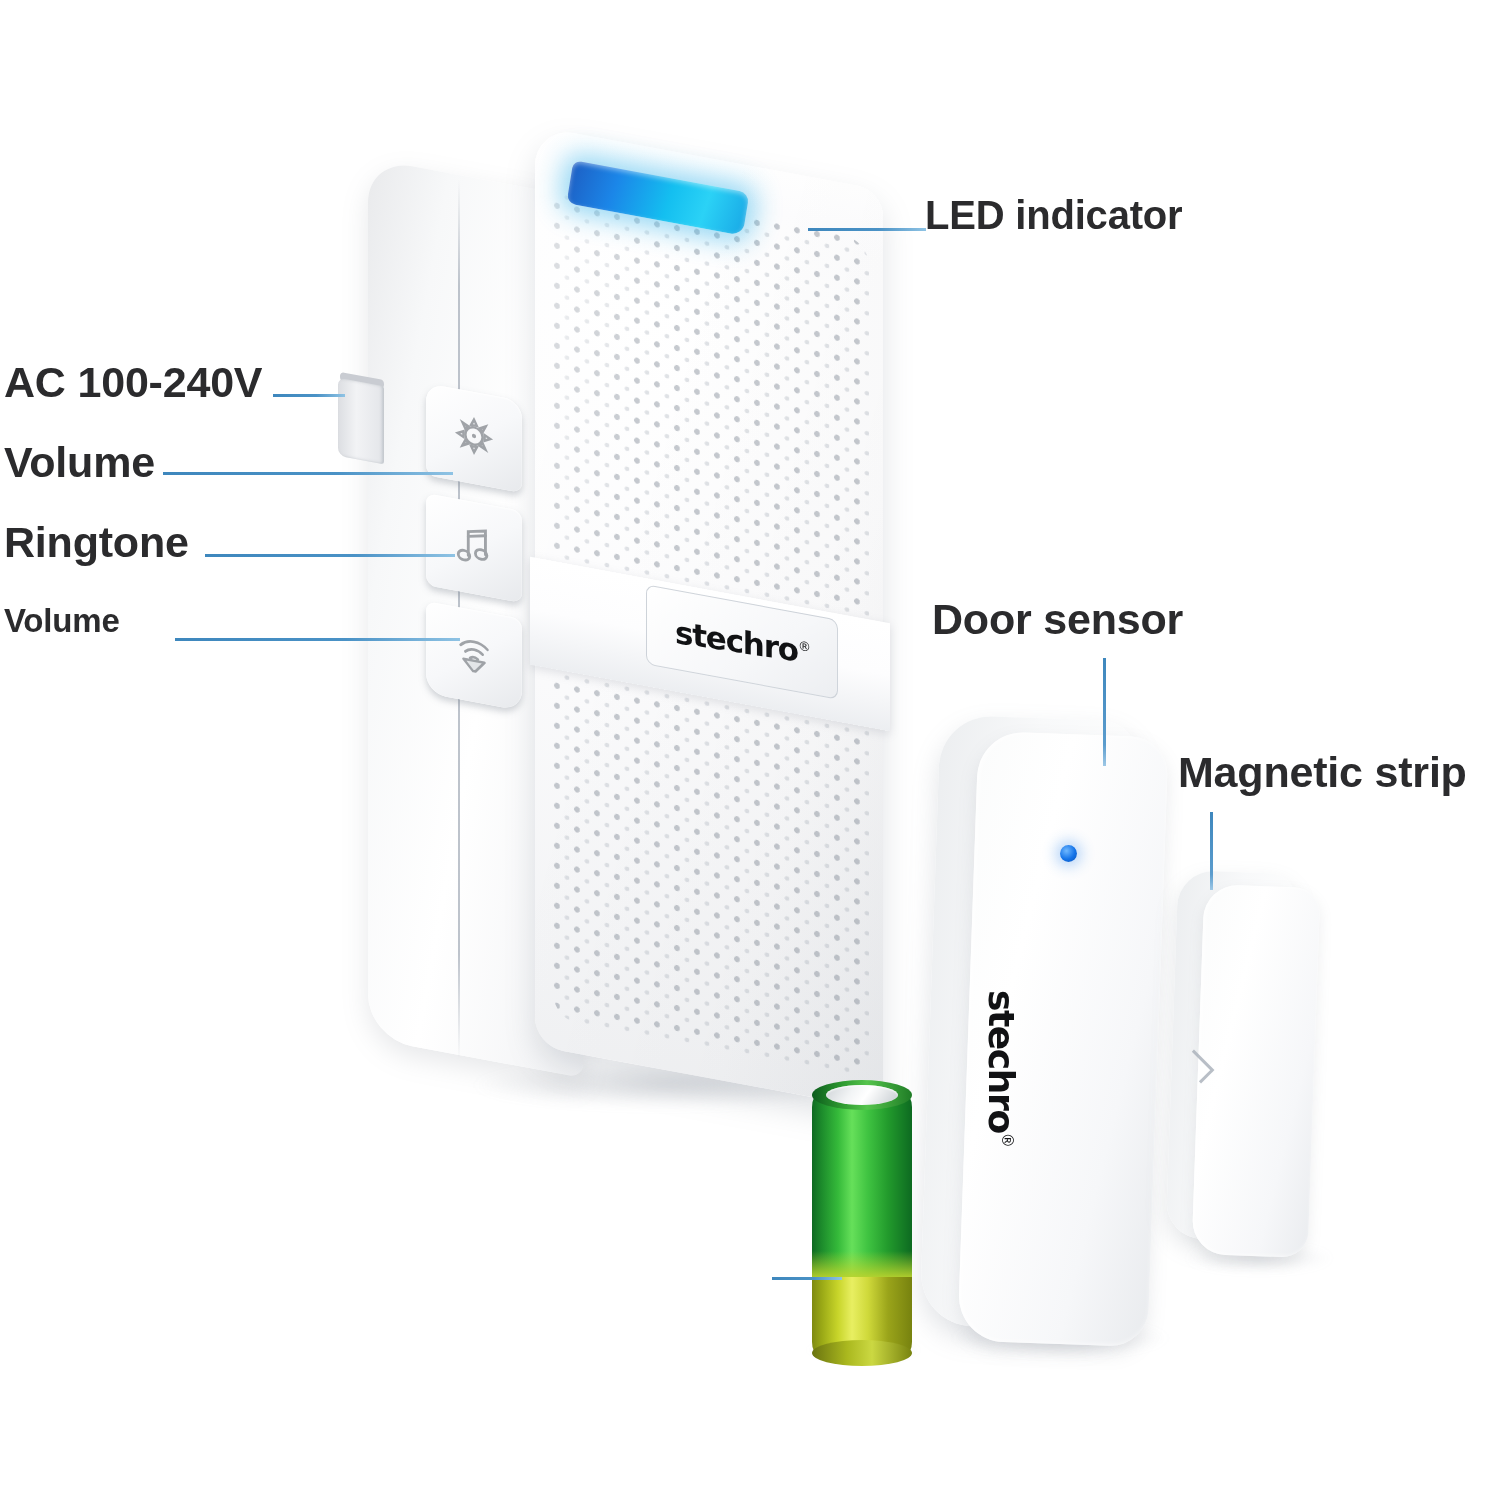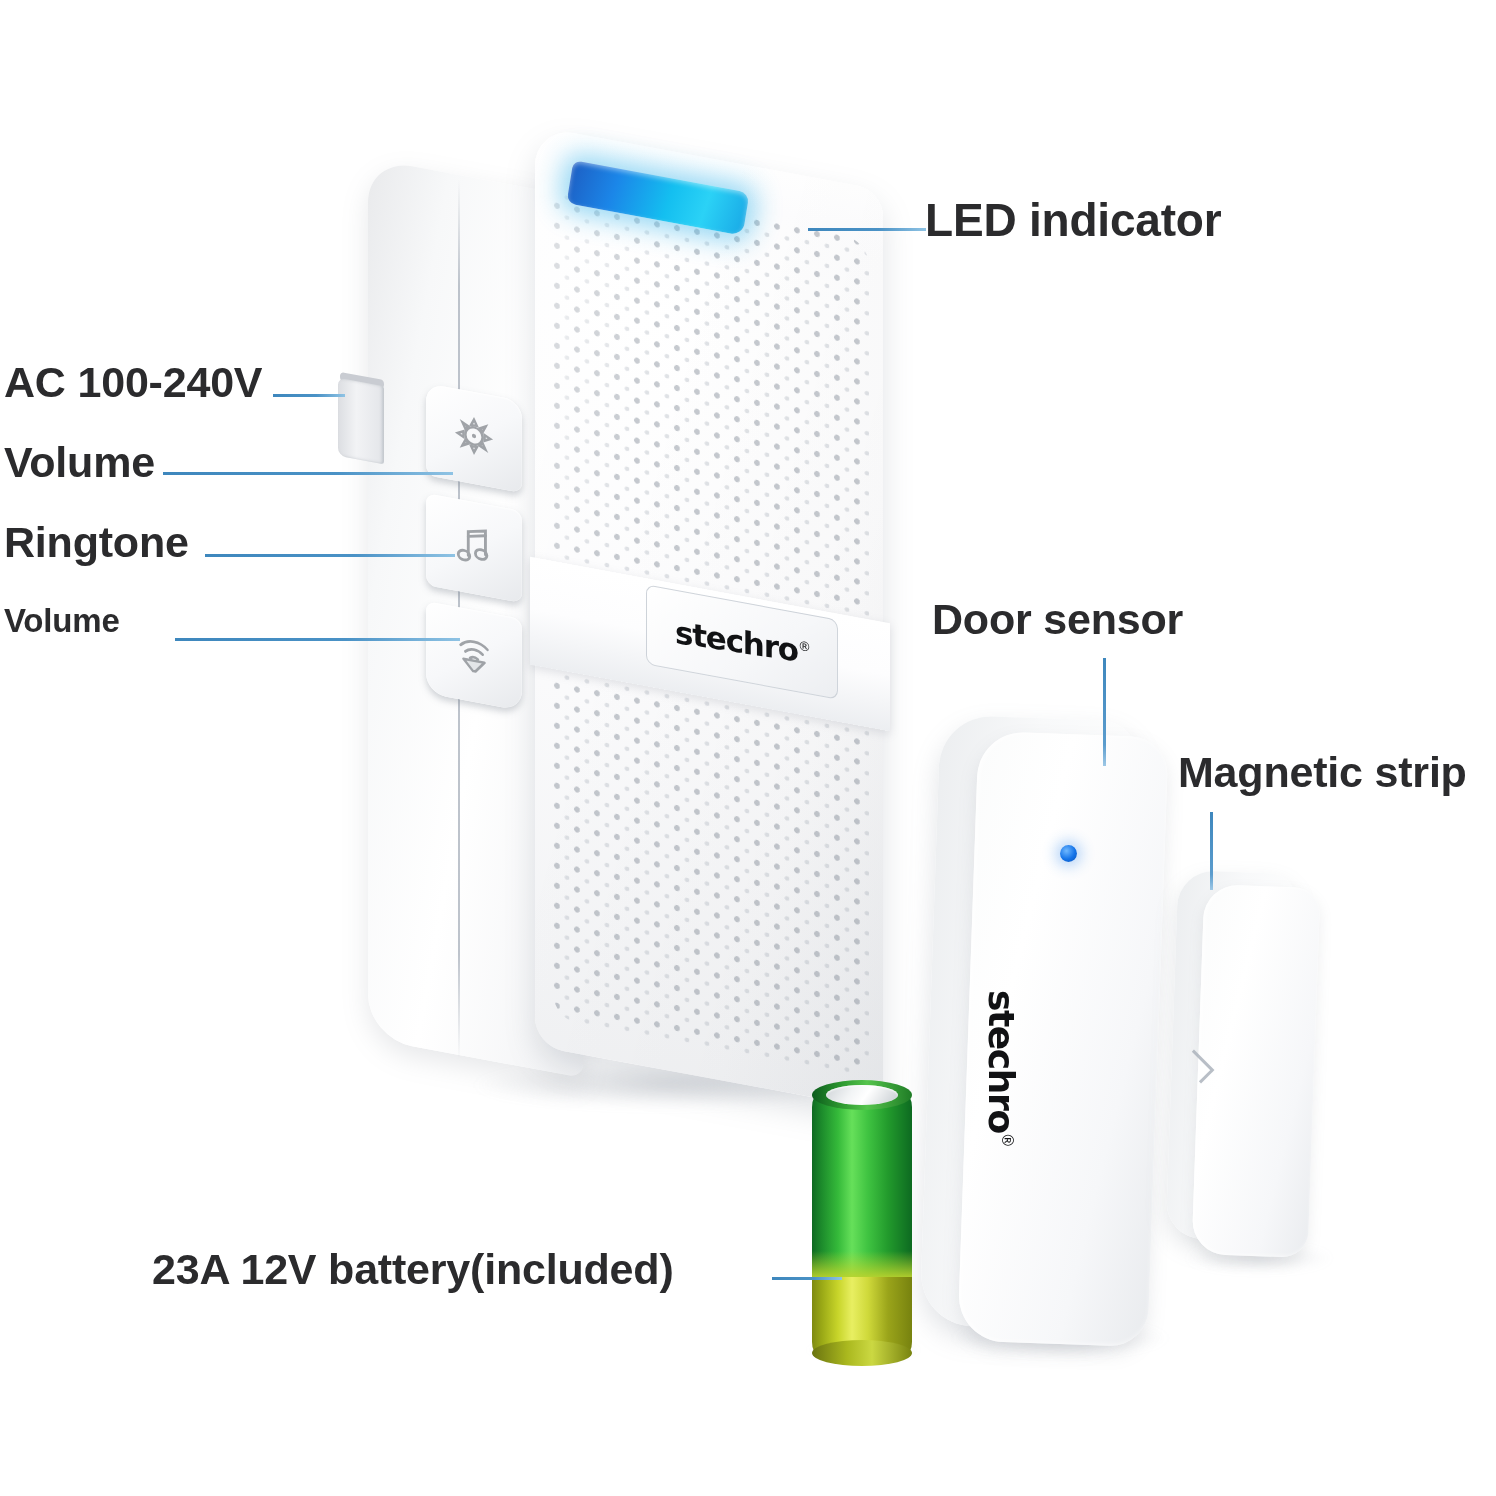--- a/index.html
+++ b/index.html
@@ -21,21 +21,21 @@
     position: absolute;
     color: #2b2b2d;
     font-weight: bold;
     white-space: nowrap;
     letter-spacing: -0.2px;
   }
   .lbl-ac       { left: 4px;    top: 358px;  font-size: 43px; }
   .lbl-setting  { left: 4px;    top: 438px;  font-size: 43px; }
   .lbl-ringtone { left: 4px;    top: 518px;  font-size: 43px; }
   .lbl-volume   { left: 4px;    top: 602px;  font-size: 33px; }
-  .lbl-led      { left: 925px;  top: 193px;  font-size: 46px; text-align: center; }
+  .lbl-led      { left: 925px;  top: 193px;  font-size: 40px; text-align: center; }
   .lbl-door     { left: 932px;  top: 595px;  font-size: 43px; }
   .lbl-magnet   { left: 1178px; top: 748px;  font-size: 43px; }
   .lbl-battery  { left: 152px;  top: 1245px; font-size: 43px; }
 
   
   .leader-h {
     position: absolute;
     height: 3px;
     background: linear-gradient(to right, #3e87bd 0%, #4a92c6 60%, #8fc3e4 100%);
   }
@@ -495,15 +495,14 @@
 
   <div class="leader-h" style="left:772px; top:1277px; width:70px;"></div>
 
   <div class="callout lbl-led">LED indicator</div>
   <div class="callout lbl-ac">AC 100-240V</div>
   <div class="callout lbl-setting">Volume</div>
   <div class="callout lbl-ringtone">Ringtone</div>
   <div class="callout lbl-volume">Volume</div>
   <div class="callout lbl-magnet">Magnetic strip</div>
   <div class="callout lbl-door">Door sensor</div>
-  <div class="callout lbl-battery">23A 12V battery(included)</div>
 
 </div>
 
 </body></html>

